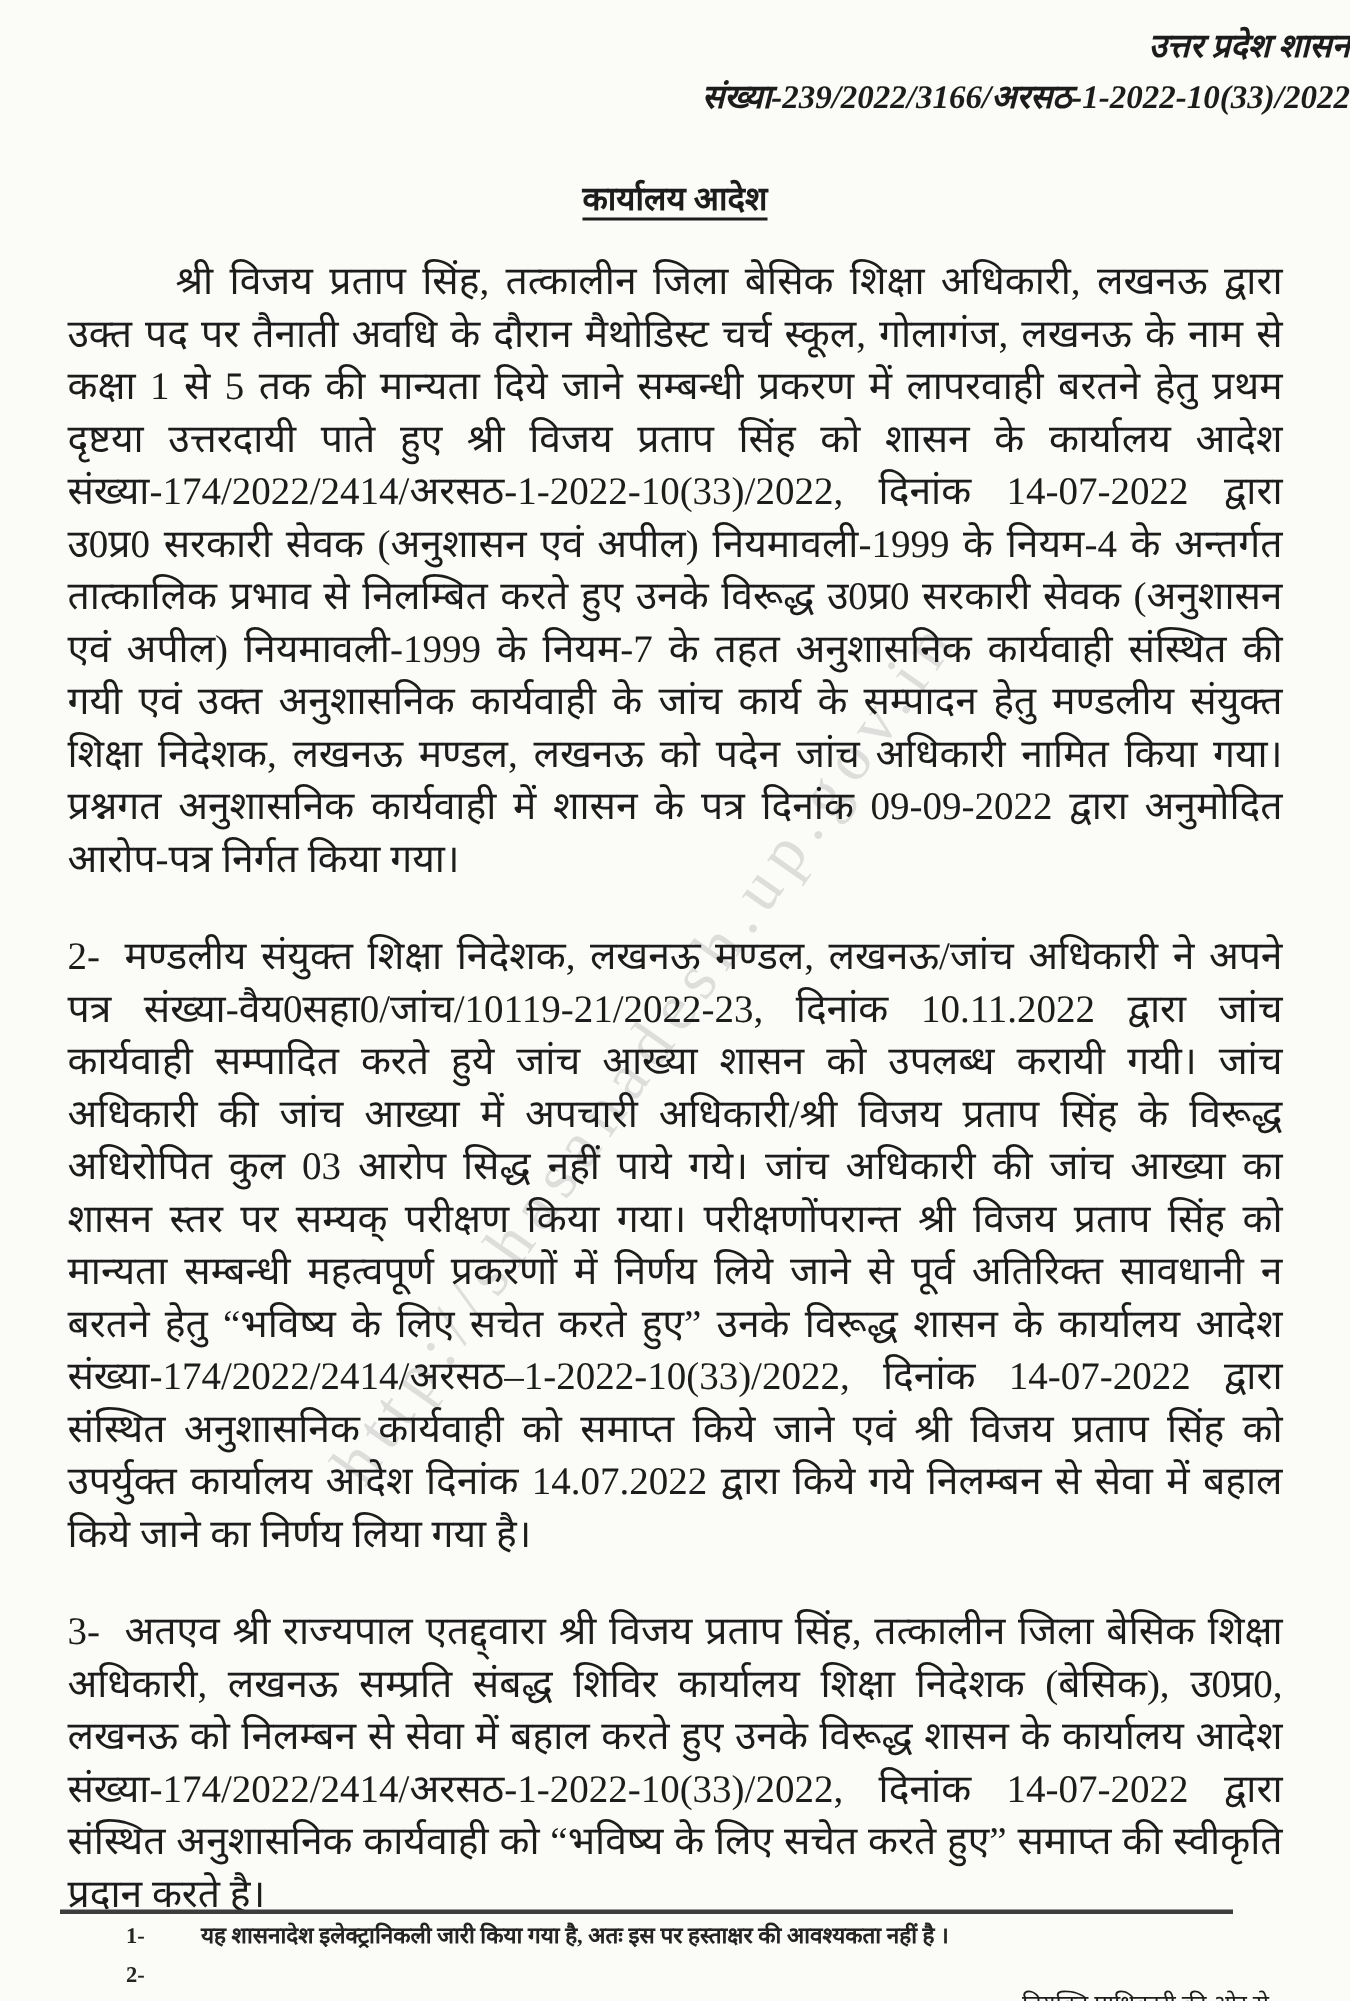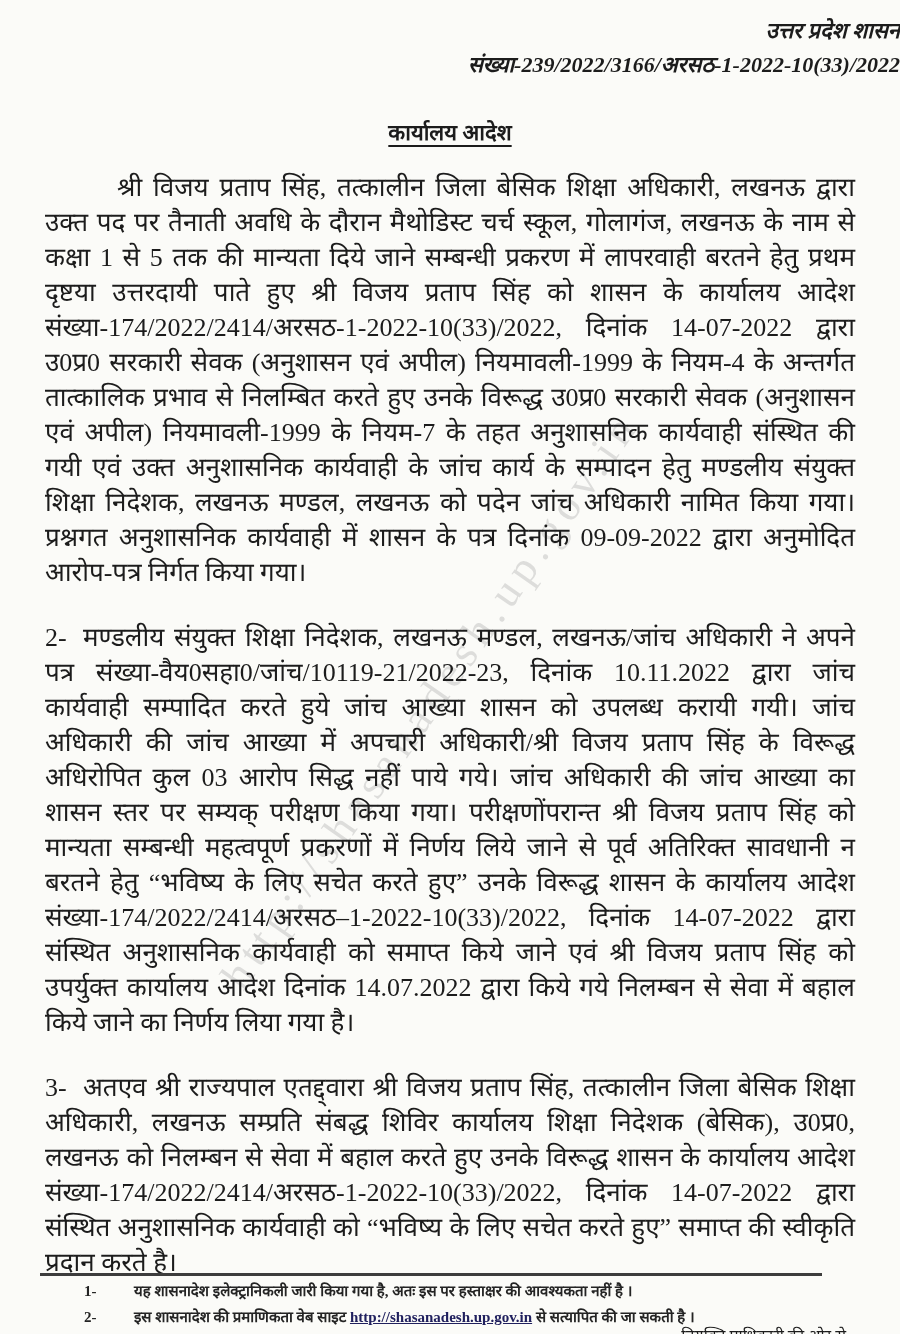--- a/index.html
+++ b/index.html
@@ -143,17 +143,16 @@
   </div>
 
   <div class="footer">
     <div class="footer-rule"></div>
     <div class="fn">
       <span class="fn-num">1-</span>
       <span class="fn-text">यह शासनादेश इलेक्ट्रानिकली जारी किया गया है,  अतः  इस पर हस्ताक्षर की आवश्यकता नहीं है ।</span>
     </div>
     <div class="fn">
       <span class="fn-num">2-</span>
-      <span class="fn-text"><span>इस शासनादेश की प्रमाणिकता वेब साइट </span><a class="fn-link" href="#">http://shasanadesh.up.gov.in</a><span> से सत्यापित की जा सकती है ।</span></span>
     </div>
   </div>
 
 </div>
 
 </body></html>

